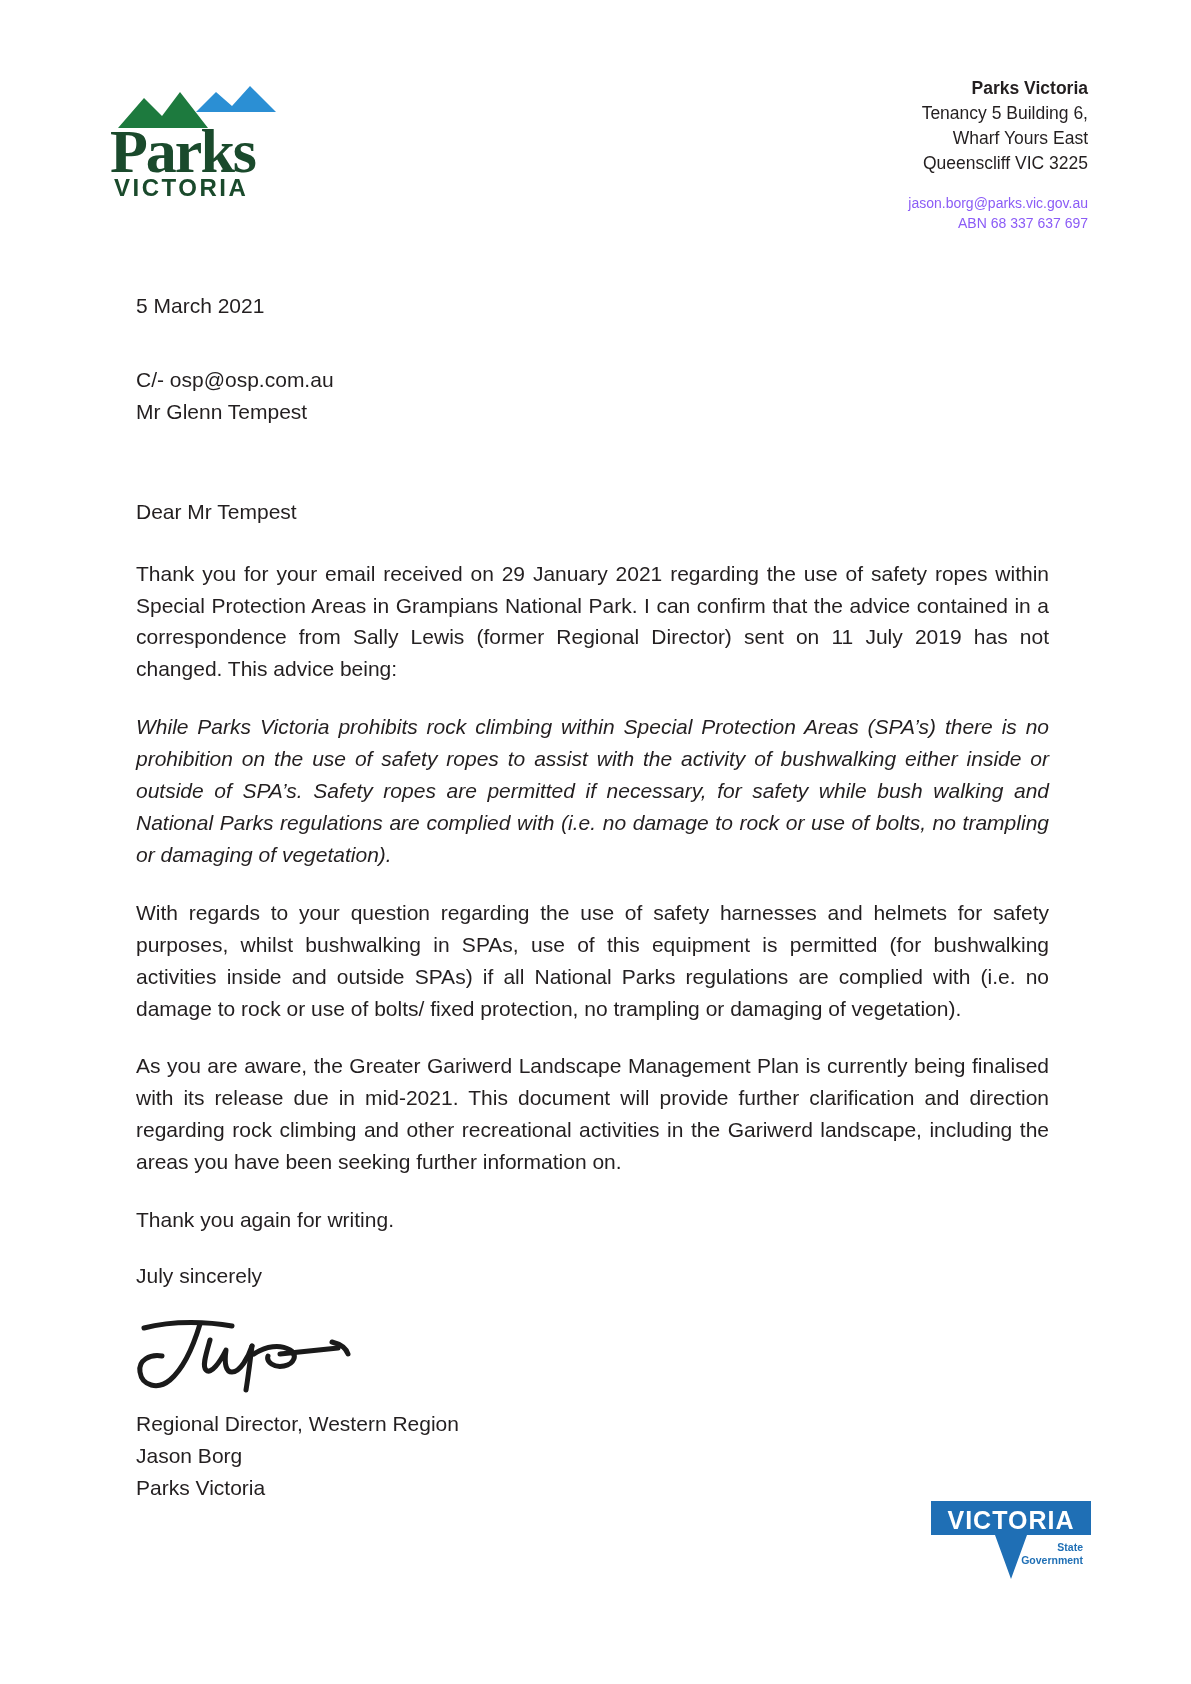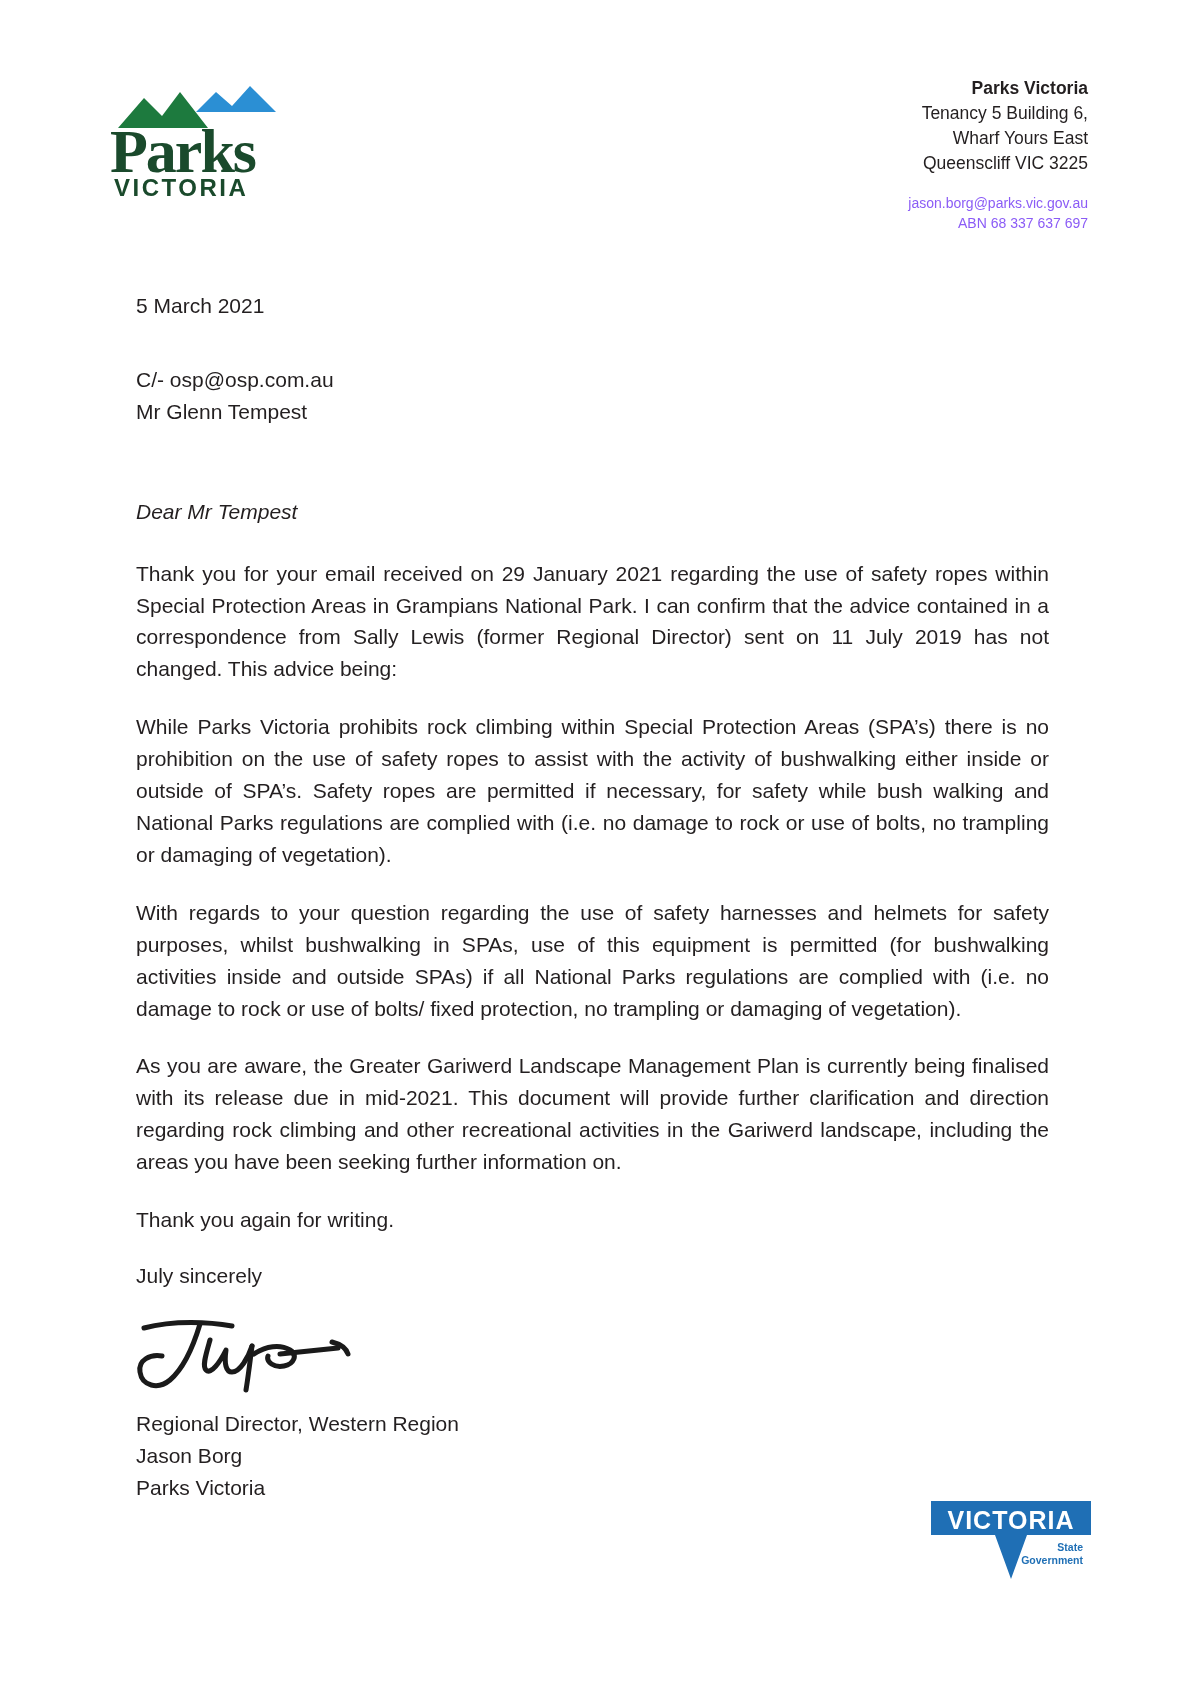--- a/index.html
+++ b/index.html
@@ -81,28 +81,28 @@
     margin: 0 0 42px 0;
   }
 
   .recipient {
     margin: 0 0 68px 0;
   }
   .recipient span { display: block; }
 
   .salutation {
     margin: 0 0 30px 0;
-    font-style: italic;
   }
 
   .para {
     margin: 0 0 26px 0;
     text-align: justify;
   }
   .para.italic {
+    font-style: italic;
   }
 
   .closing {
     margin: 26px 0 0 0;
   }
   .sincerely {
     margin: 24px 0 0 0;
   }
 
   .signature {

